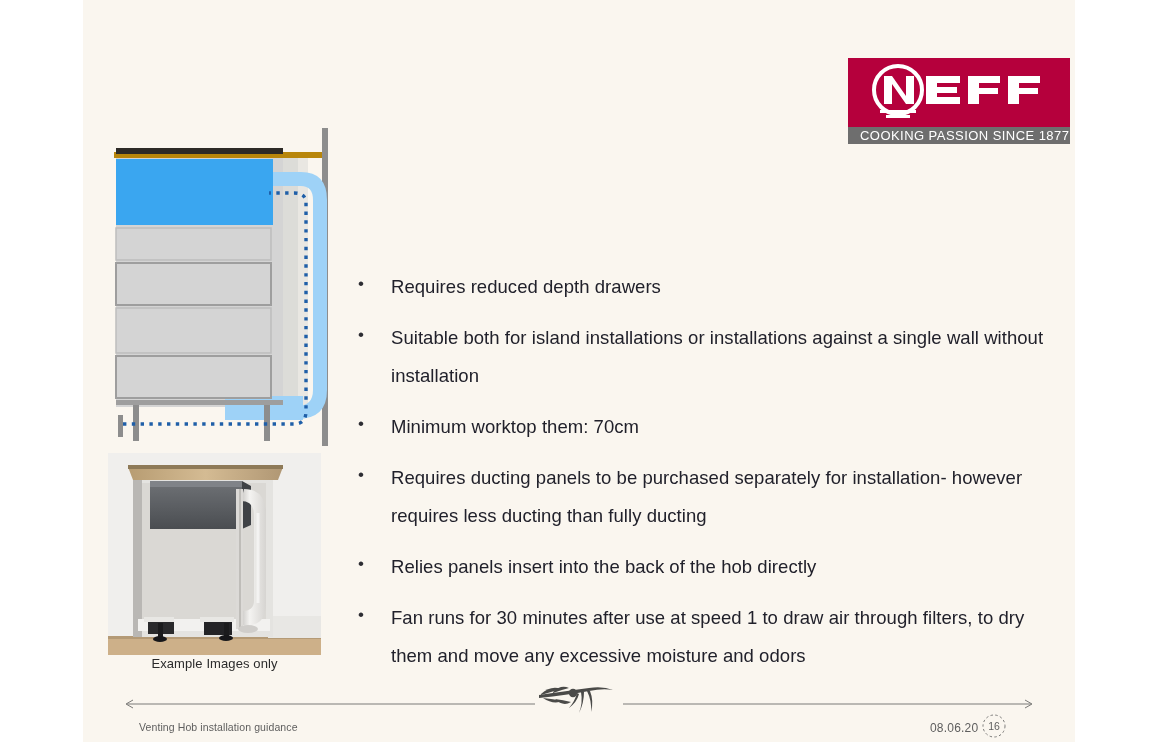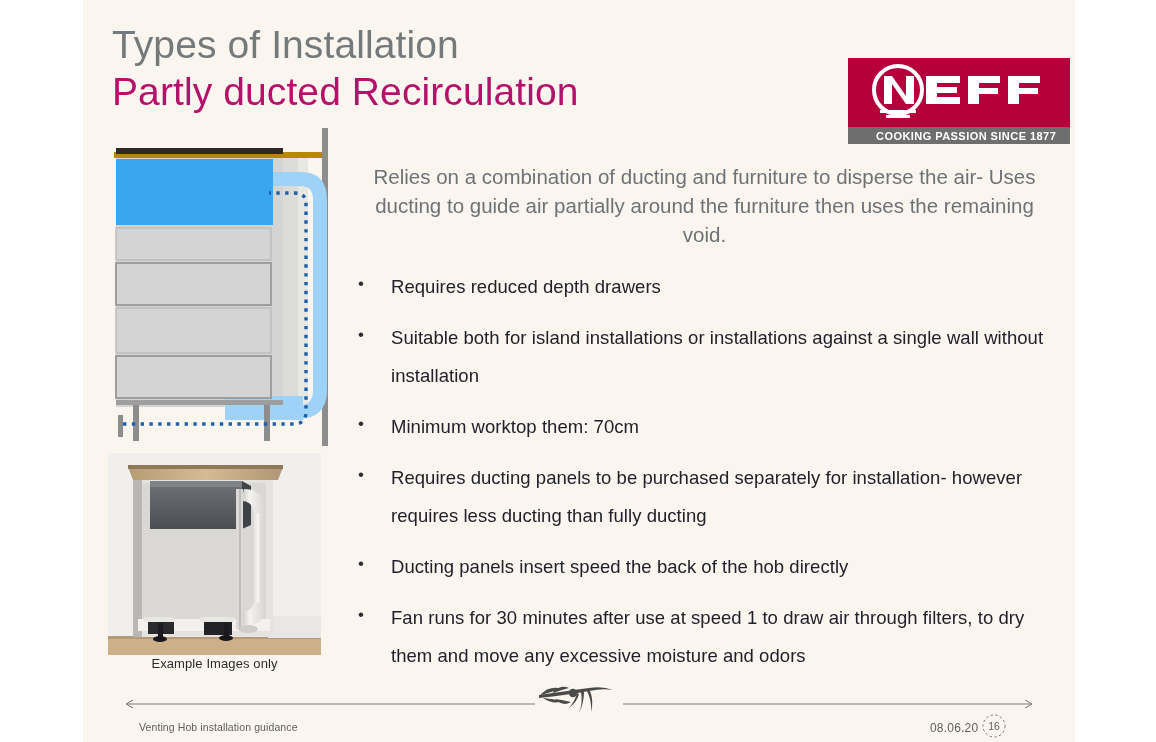--- a/index.html
+++ b/index.html
@@ -65,24 +65,24 @@
   .logo-main svg { display: block; }
   .logo-sub {
     width: 222px;
     height: 17px;
     background: #6e6e6e;
     display: flex;
     align-items: center;
   }
   .logo-sub span {
     color: #ffffff;
-    font-size: 11px;
+    font-size: 13px;
     letter-spacing: 0.45px;
-    font-weight: 700;
-    padding-left: 28px;
+    font-weight: 400;
+    padding-left: 12px;
     white-space: nowrap;
   }
 
   
   .schematic {
     position: absolute;
     left: 18px;
     top: 128px;
     width: 245px;
     height: 320px;
@@ -207,24 +207,20 @@
     justify-content: center;
     font-size: 10.5px;
     color: #5e5e5e;
   }
 </style>
 </head>
 <body>
 
 <div class="slide">
 
-  <div class="title-block">
-    <div class="title-line1">Types of Installation</div>
-    <div class="title-line2">Partly ducted Recirculation</div>
-  </div>
 
   <div class="logo-wrap">
     <div class="logo-main">
       <svg width="222" height="69" viewBox="0 0 222 69" xmlns="http://www.w3.org/2000/svg" aria-hidden="true">
 
         <circle cx="50" cy="32" r="24" fill="none" stroke="#ffffff" stroke-width="4"></circle>
 
         <path d="M36 46 L36 18 L44 18 L58 38 L58 18 L66 18 L66 46 L58 46 L44 26 L44 46 Z" fill="#ffffff"></path>
 
         <rect x="32" y="52" width="36" height="3" fill="#ffffff"></rect>
@@ -331,42 +327,41 @@
       <rect x="96" y="166" width="28" height="16" fill="#232326"></rect>
       <rect x="92" y="164" width="34" height="5" fill="#e8e7e4"></rect>
       <rect x="116" y="170" width="5" height="15" fill="#1b1b1d"></rect>
       <ellipse cx="118" cy="185" rx="7" ry="3" fill="#17171a"></ellipse>
 
       <ellipse cx="140" cy="176" rx="10" ry="4" fill="#cfcdca"></ellipse>
     </svg>
   </div>
   <div class="photo-caption">Example Images only</div>
 
-  <div class="intro">Relies on a combination of ducting and furniture to disperse the air- Uses ducting to guide air partially around the furniture then uses the remaining void.</div>
 
   <div class="bullets">
     <div class="bullet">
       <div class="bullet-dot">•</div>
       <div class="bullet-text">Requires reduced depth drawers</div>
     </div>
     <div class="bullet">
       <div class="bullet-dot">•</div>
       <div class="bullet-text">Suitable both for island installations or installations against a single wall without installation</div>
     </div>
     <div class="bullet">
       <div class="bullet-dot">•</div>
       <div class="bullet-text">Minimum worktop them: 70cm</div>
     </div>
     <div class="bullet">
       <div class="bullet-dot">•</div>
       <div class="bullet-text">Requires ducting panels to be purchased separately for installation- however requires less ducting than fully ducting</div>
     </div>
     <div class="bullet">
       <div class="bullet-dot">•</div>
-      <div class="bullet-text">Ducting panels insert speed the back of the hob directly</div>
+      <div class="bullet-text">Relies panels insert into the back of the hob directly</div>
     </div>
     <div class="bullet">
       <div class="bullet-dot">•</div>
       <div class="bullet-text">Fan runs for 30 minutes after use at speed 1 to draw air through filters, to dry them and move any excessive moisture and odors</div>
     </div>
   </div>
 
   <div class="footer-rule">
     <svg width="912" height="12" viewBox="0 0 912 12" xmlns="http://www.w3.org/2000/svg" aria-hidden="true">
       <line x1="4" y1="6" x2="412" y2="6" stroke="#7a7a78" stroke-width="1"></line>

